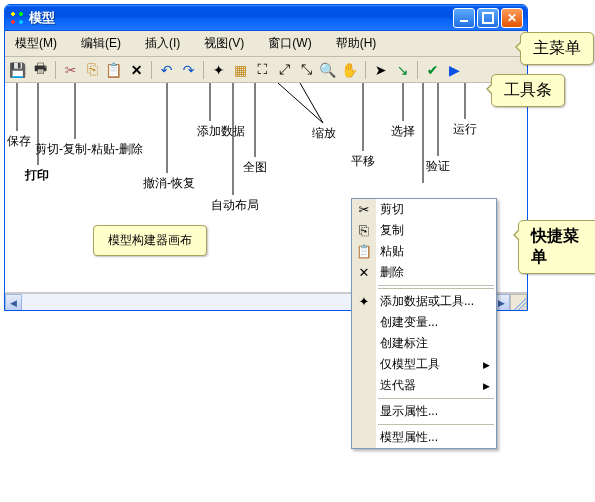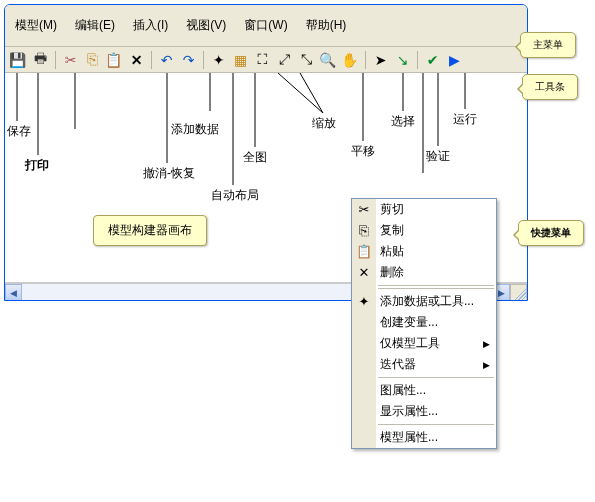--- a/index.html
+++ b/index.html
@@ -46,23 +46,23 @@
     font-weight: bold; font-size: 12px; color: #fff;
   }
   .winbtn.min, .winbtn.max { background: linear-gradient(to bottom,#5fa9ff,#1f6fe0); }
   .winbtn.close { background: linear-gradient(to bottom,#ff9d5c,#e25400); }
   .winbtn.min::after{content:"";width:8px;height:2px;background:#fff;margin-top:6px;}
   .winbtn.max::after{content:"";width:8px;height:8px;border:2px solid #fff;}
   .winbtn.close::after{content:"✕";}
 
   .menubar {
     background: #ece9d8;
-    padding: 10px 4px;
+    padding: 2px 4px;
     display: flex;
-    gap: 6px;
+    gap: 12px;
     border-bottom: 1px solid #c0bcae;
   }
   .menuitem { padding: 2px 6px; cursor: default; }
 
   .toolbar {
     background: #ece9d8;
     padding: 2px 3px;
     display: flex;
     align-items: center;
     gap: 1px;
@@ -152,21 +152,21 @@
   .ctxsub::after{content:"▶";font-size:9px;position:absolute;right:6px;}
   .ctxsepline{height:1px;background:#c0bcae;margin:2px 2px 2px 26px;position:relative;}
 
   
   .callout{
     position:absolute;
     background:#ffffcc;
     border:1px solid #a8a25c;
     border-radius:5px;
     padding:5px 12px;
-    font-size:10px;
+    font-size:16px;
     box-shadow:1px 1px 2px rgba(0,0,0,.25);
     z-index:60;
   }
   .callout::before{
     content:"";
     position:absolute;
     left:-12px; top:8px;
     border:6px solid transparent;
     border-right-color:#a8a25c;
   }
@@ -178,20 +178,29 @@
     border-right-color:#ffffcc;
   }
 
   .stage{position:relative;width:595px;height:502px;}
 </style>
 </head>
 <body>
 
 <div class="stage">
   <div class="window">
+    <div class="titlebar">
+      <div class="titleicon"></div>
+      <div class="titletext">模型</div>
+      <div class="winbtns">
+        <div class="winbtn min"></div>
+        <div class="winbtn max"></div>
+        <div class="winbtn close"></div>
+      </div>
+    </div>
 
     <div class="menubar">
       <div class="menuitem">模型(M)</div>
       <div class="menuitem">编辑(E)</div>
       <div class="menuitem">插入(I)</div>
       <div class="menuitem">视图(V)</div>
       <div class="menuitem">窗口(W)</div>
       <div class="menuitem">帮助(H)</div>
     </div>
 
@@ -276,22 +285,23 @@
             <line x1="358" y1="0" x2="358" y2="68"></line>
             <line x1="398" y1="0" x2="398" y2="38"></line>
             <line x1="418" y1="0" x2="418" y2="100"></line>
             <line x1="433" y1="0" x2="433" y2="73"></line>
             <line x1="460" y1="0" x2="460" y2="36"></line>
           </g>
         </svg>
       </div>
       <div class="lbl" style="left:2px;top:50px;">保存</div>
       <div class="lbl" style="left:20px;top:84px;font-weight:bold;">打印</div>
+      <div class="lbl" style="left:30px;top:58px;">剪切-复制-粘贴-删除</div>
       <div class="lbl" style="left:138px;top:92px;">撤消-恢复</div>
-      <div class="lbl" style="left:166px;top:40px;margin-top:8px;">添加数据</div>
+      <div class="lbl" style="left:192px;top:40px;">添加数据</div>
       <div class="lbl" style="left:206px;top:114px;">自动布局</div>
       <div class="lbl" style="left:238px;top:76px;">全图</div>
       <div class="lbl" style="left:307px;top:42px;text-align:center;">缩放</div>
       <div class="lbl" style="left:346px;top:70px;">平移</div>
       <div class="lbl" style="left:386px;top:40px;">选择</div>
       <div class="lbl" style="left:406px;top:102px;margin-top:21px;">连接</div>
       <div class="lbl" style="left:421px;top:75px;">验证</div>
       <div class="lbl" style="left:448px;top:38px;">运行</div>
 
       <div class="canvas-note">模型构建器画布</div>
@@ -325,35 +335,35 @@
       </div>
     <div class="ctxsepline"></div>
     <div class="ctxsepline"></div>
     <div class="ctxitem">
         <span class="ctxicon">✦</span>
         <span>添加数据或工具...</span>
       </div>
     <div class="ctxitem">
         <span>创建变量...</span>
       </div>
+    <div class="ctxitem">
+        <span>创建标注</span>
+      </div>
     <div class="ctxitem ctxsub">
         <span>仅模型工具</span>
       </div>
     <div class="ctxitem ctxsub">
         <span>迭代器</span>
       </div>
     <div class="ctxsepline"></div>
     <div class="ctxitem">
-        <span>图属性...</span>
-      </div>
-    <div class="ctxitem">
         <span>显示属性...</span>
       </div>
     <div class="ctxsepline"></div>
     <div class="ctxitem">
         <span>模型属性...</span>
       </div>
   </div>
 
   <div class="callout" style="left:516px;top:28px;">主菜单</div>
-  <div class="callout" style="left:518px;top:70px;">工具条</div>
+  <div class="callout" style="left:487px;top:70px;">工具条</div>
   <div class="callout" style="left:514px;top:216px;font-weight:bold;">快捷菜单</div>
 </div>
 
 </body></html>

